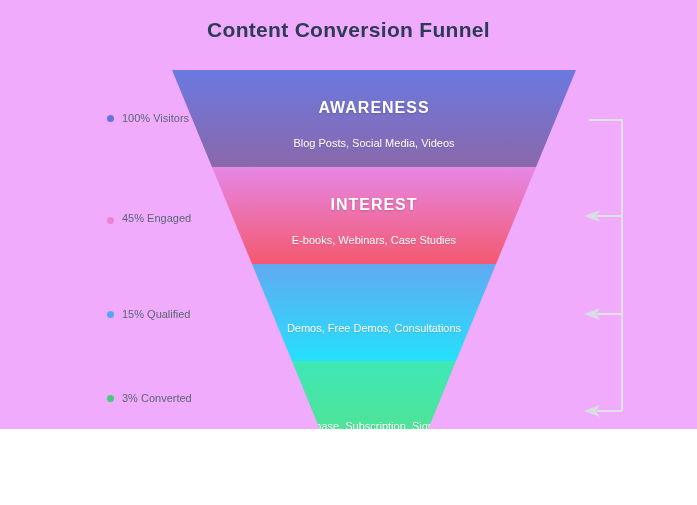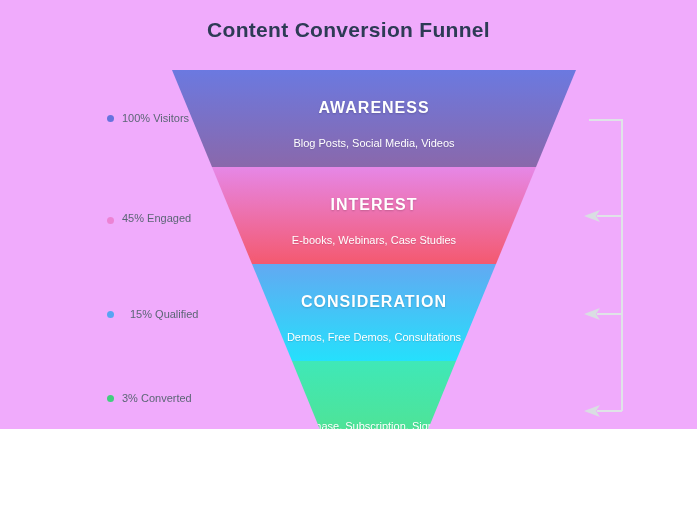--- a/index.html
+++ b/index.html
@@ -33,21 +33,21 @@
     margin-top:20px; color:#ffffff; font-size:11px; font-weight:normal;
     text-shadow:0 1px 1px rgba(0,0,0,0.12); white-space:nowrap;
   }
   
   .legend-item {
     position:absolute; left:107px; height:16px; display:flex; align-items:center;
     z-index:1; white-space:nowrap;
   }
   .legend-item-1 { top:110px; }
   .legend-item-2 { top:208px;align-items:flex-end; }
-  .legend-item-3 { top:306px;gap:8px; }
+  .legend-item-3 { top:306px; }
   .legend-item-4 { top:390px; }
   .legend-dot {
     width:7px; height:7px; border-radius:50%; margin-right:8px; flex:0 0 auto;
   }
   .legend-label { font-size:11px; color:#5b6675; }
   
   .flow-connector { position:absolute; left:580px; top:110px; z-index:0; }
 </style>
 </head>
 <body>
@@ -76,21 +76,20 @@
   <div class="funnel">
     <div class="seg seg-1" style="background: linear-gradient(rgb(107, 121, 224) 0%, rgb(138, 104, 171) 100%);">
       <div class="seg-name">AWARENESS</div>
       <div class="seg-items">Blog Posts, Social Media, Videos</div>
     </div>
     <div class="seg seg-2" style="background: linear-gradient(rgb(230, 135, 231) 0%, rgb(244, 89, 111) 100%);">
       <div class="seg-name">INTEREST</div>
       <div class="seg-items">E-books, Webinars, Case Studies</div>
     </div>
     <div class="seg seg-3" style="background: linear-gradient(rgb(98, 169, 242) 0%, rgb(37, 224, 252) 100%);">
-      <div class="seg-name">CONSIDERATION</div>
       <div class="seg-items">Demos, Free Demos, Consultations</div>
     </div>
     <div class="seg seg-4" style="background: linear-gradient(rgb(63, 232, 184) 0%, rgb(85, 225, 137) 100%);">
       <div class="seg-items">Purchase, Subscription, Sign-ups</div>
     </div>
   </div>
 
   <svg class="flow-connector" width="52" height="312" viewBox="0 0 52 312">
     <g>
       <path d="M9 10 H42 V301" fill="none" stroke="#dfe3e7" stroke-width="2"></path>

